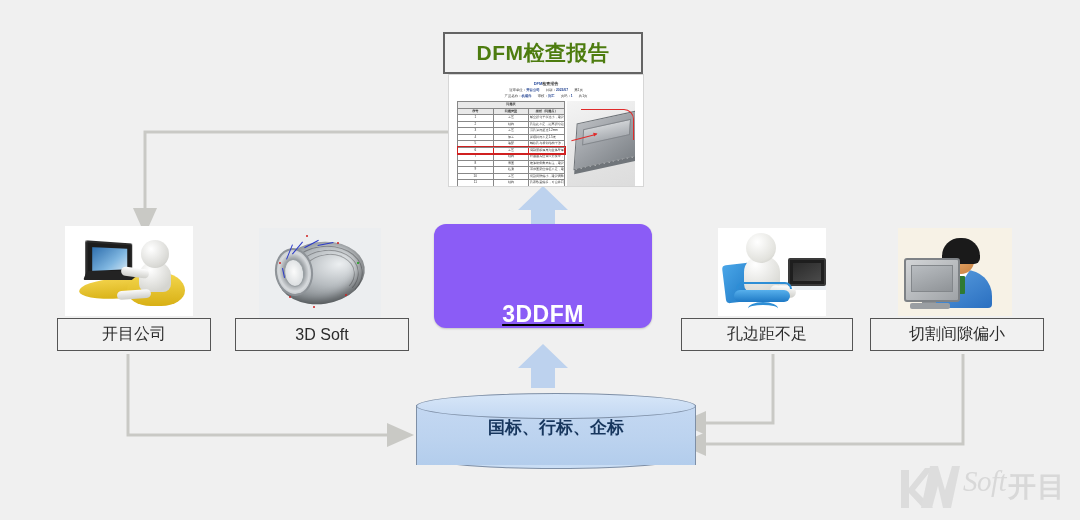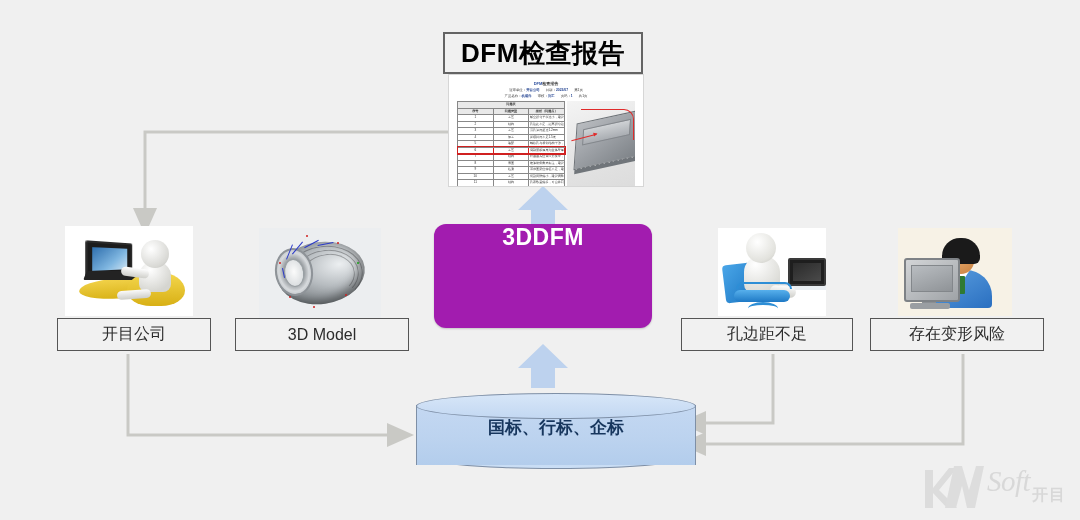--- a/index.html
+++ b/index.html
@@ -32,23 +32,23 @@
   .title-box {
     left: 443px; top: 32px;
     width: 200px; height: 42px;
     background: #f1f1f1;
     border: 2px solid #646464;
     display: flex;
     align-items: center;
     justify-content: center;
   }
   .title-box .txt {
-    font-size: 26px;
+    font-size: 21px;
     font-weight: bold;
-    color: #000000;
+    color: #4d7c0f;
     letter-spacing: .5px;
   }
 
   
   .report {
     left: 448px; top: 74px;
     width: 196px; height: 113px;
     background: #ffffff;
     border: 1px solid #d6d6d6;
     overflow: hidden;
@@ -145,26 +145,27 @@
     right:-1px; top:-2px;
     border-left:4px solid #e02b2b;
     border-top:2.5px solid transparent;
     border-bottom:2.5px solid transparent;
   }
 
   
   .core {
     left: 434px; top: 224px;
     width: 218px; height: 104px;
-    background: #a21caf;
+    background: #8b5cf6;
     border-radius: 12px;
     display:flex;
-    align-items:flex-start;
+    align-items:flex-end;
     justify-content:center;
     box-shadow: 0 1px 2px rgba(0,0,0,.18);
+    text-decoration: underline;
   }
   .core .txt {
     color:#ffffff;
     font-size: 23px;
     font-weight: bold;
     letter-spacing: .5px;
   }
 
   
   .thumb {
@@ -413,21 +414,21 @@
   .wm-km svg { display:block; }
   .wm-soft {
     font-family:"Liberation Serif","DejaVu Serif",serif;
     font-style:italic;
     font-size:29px;
     color:#c6c6c6;
     letter-spacing:-.5px;
     margin-bottom:12px;
   }
   .wm-cn {
-    font-size:16px;
+    font-size:28px;
     font-weight:bold;
     color:#c6c6c6;
     margin-bottom:4px;
     letter-spacing:1px;
   }
 </style>
 </head>
 <body>
 
 <div id="stage">
@@ -616,27 +617,27 @@
     <div class="s-hair"></div>
     <div class="s-monitor-stand"></div>
     <div class="s-monitor-foot"></div>
     <div class="s-monitor-body"></div>
   </div>
 
   <div class="caption cap-designer">
     <span>开目公司</span>
   </div>
   <div class="caption cap-model">
-    <span>3D Model</span>
+    <span>3D Soft</span>
   </div>
   <div class="caption cap-process">
     <span>孔边距不足</span>
   </div>
   <div class="caption cap-shop">
-    <span>存在变形风险</span>
+    <span>切割间隙偏小</span>
   </div>
 
   <div class="cylinder">
     <div class="cyl-bottom"></div>
     <div class="cyl-body"></div>
     <div class="cyl-top"></div>
     <div class="cyl-label">
       <div>国标、行标、企标</div>
     </div>
   </div>

